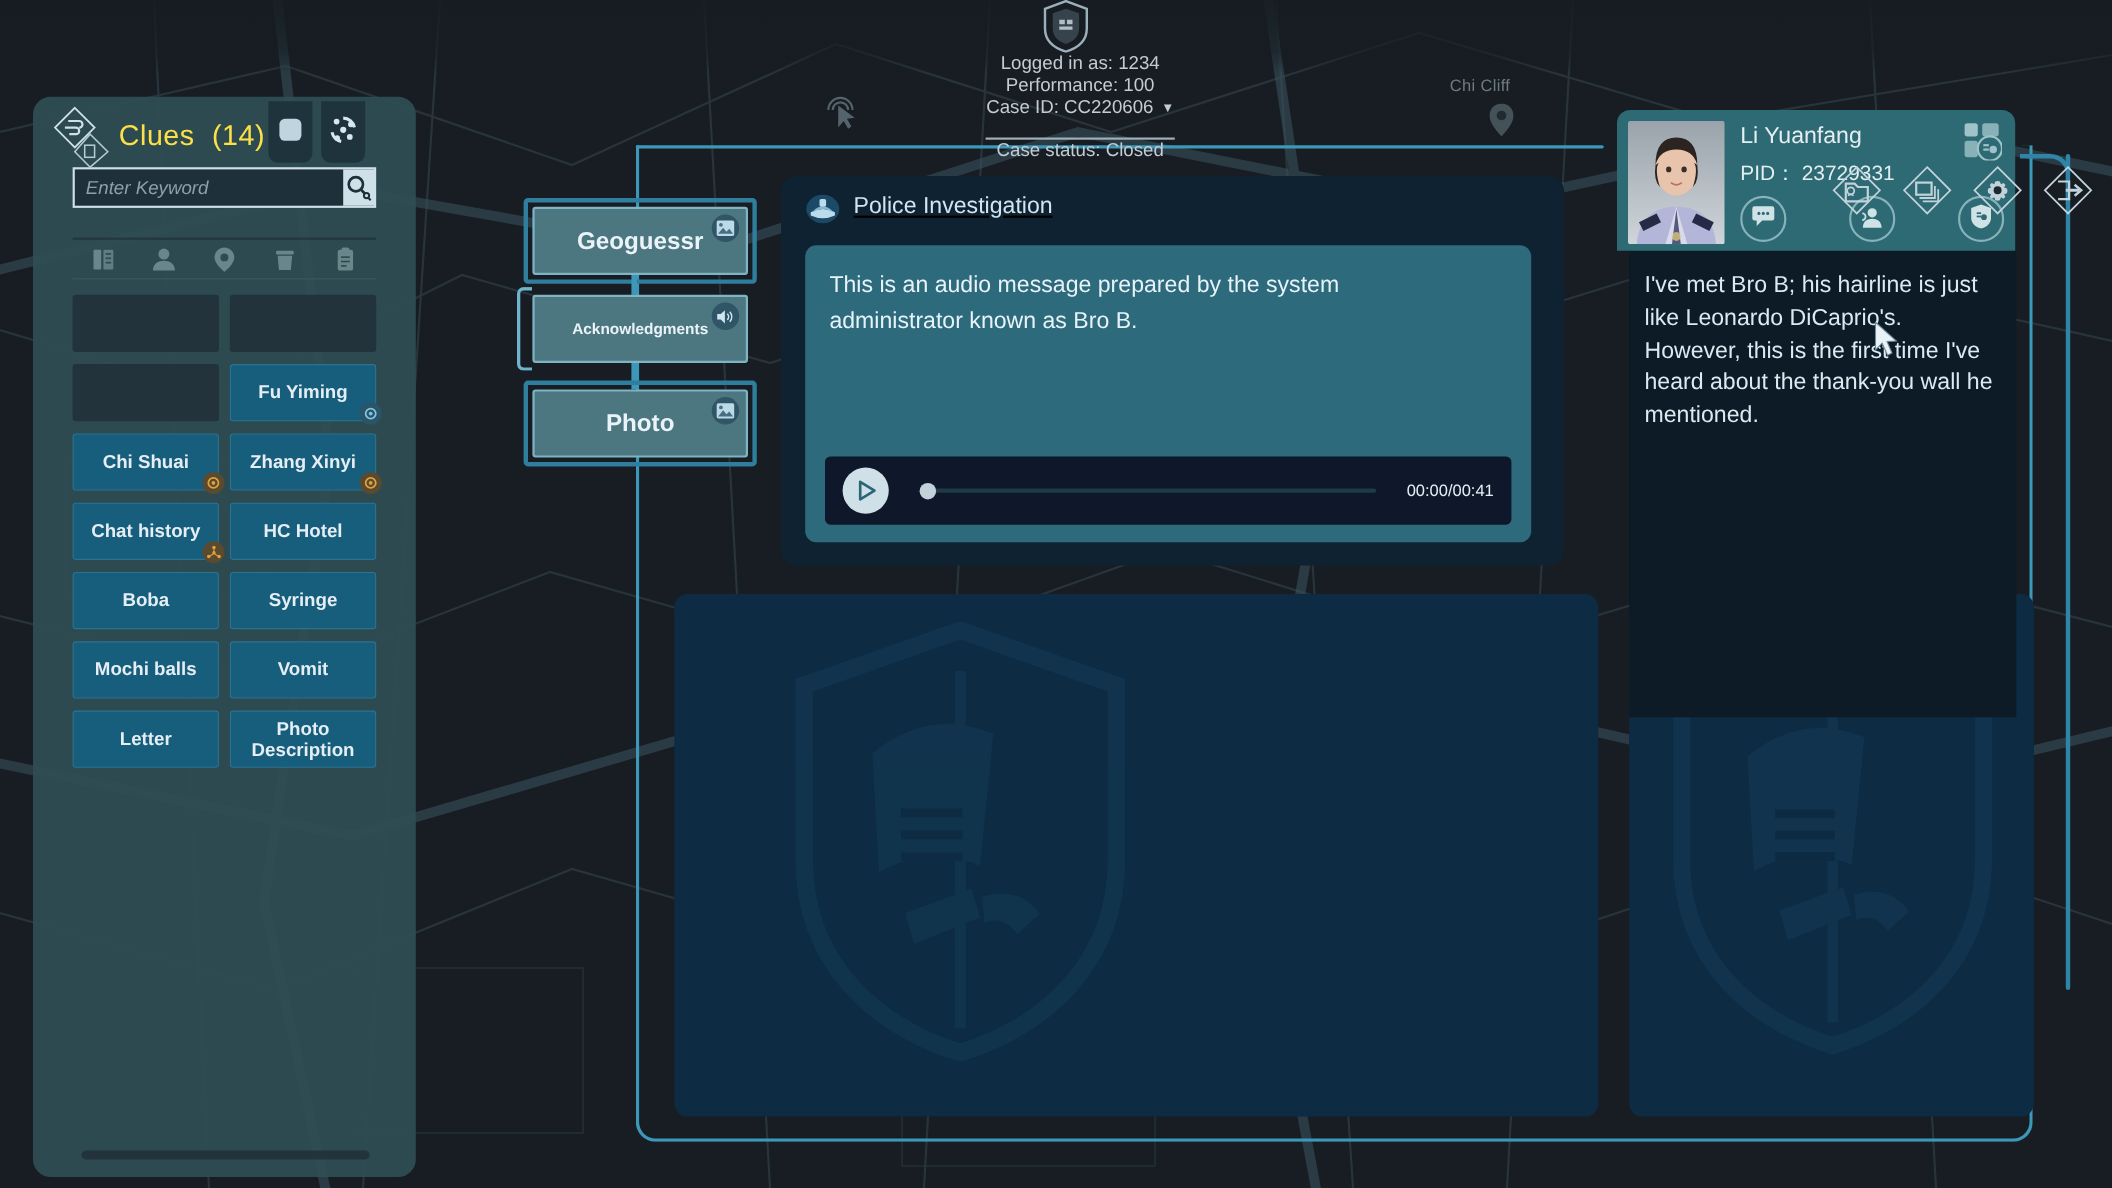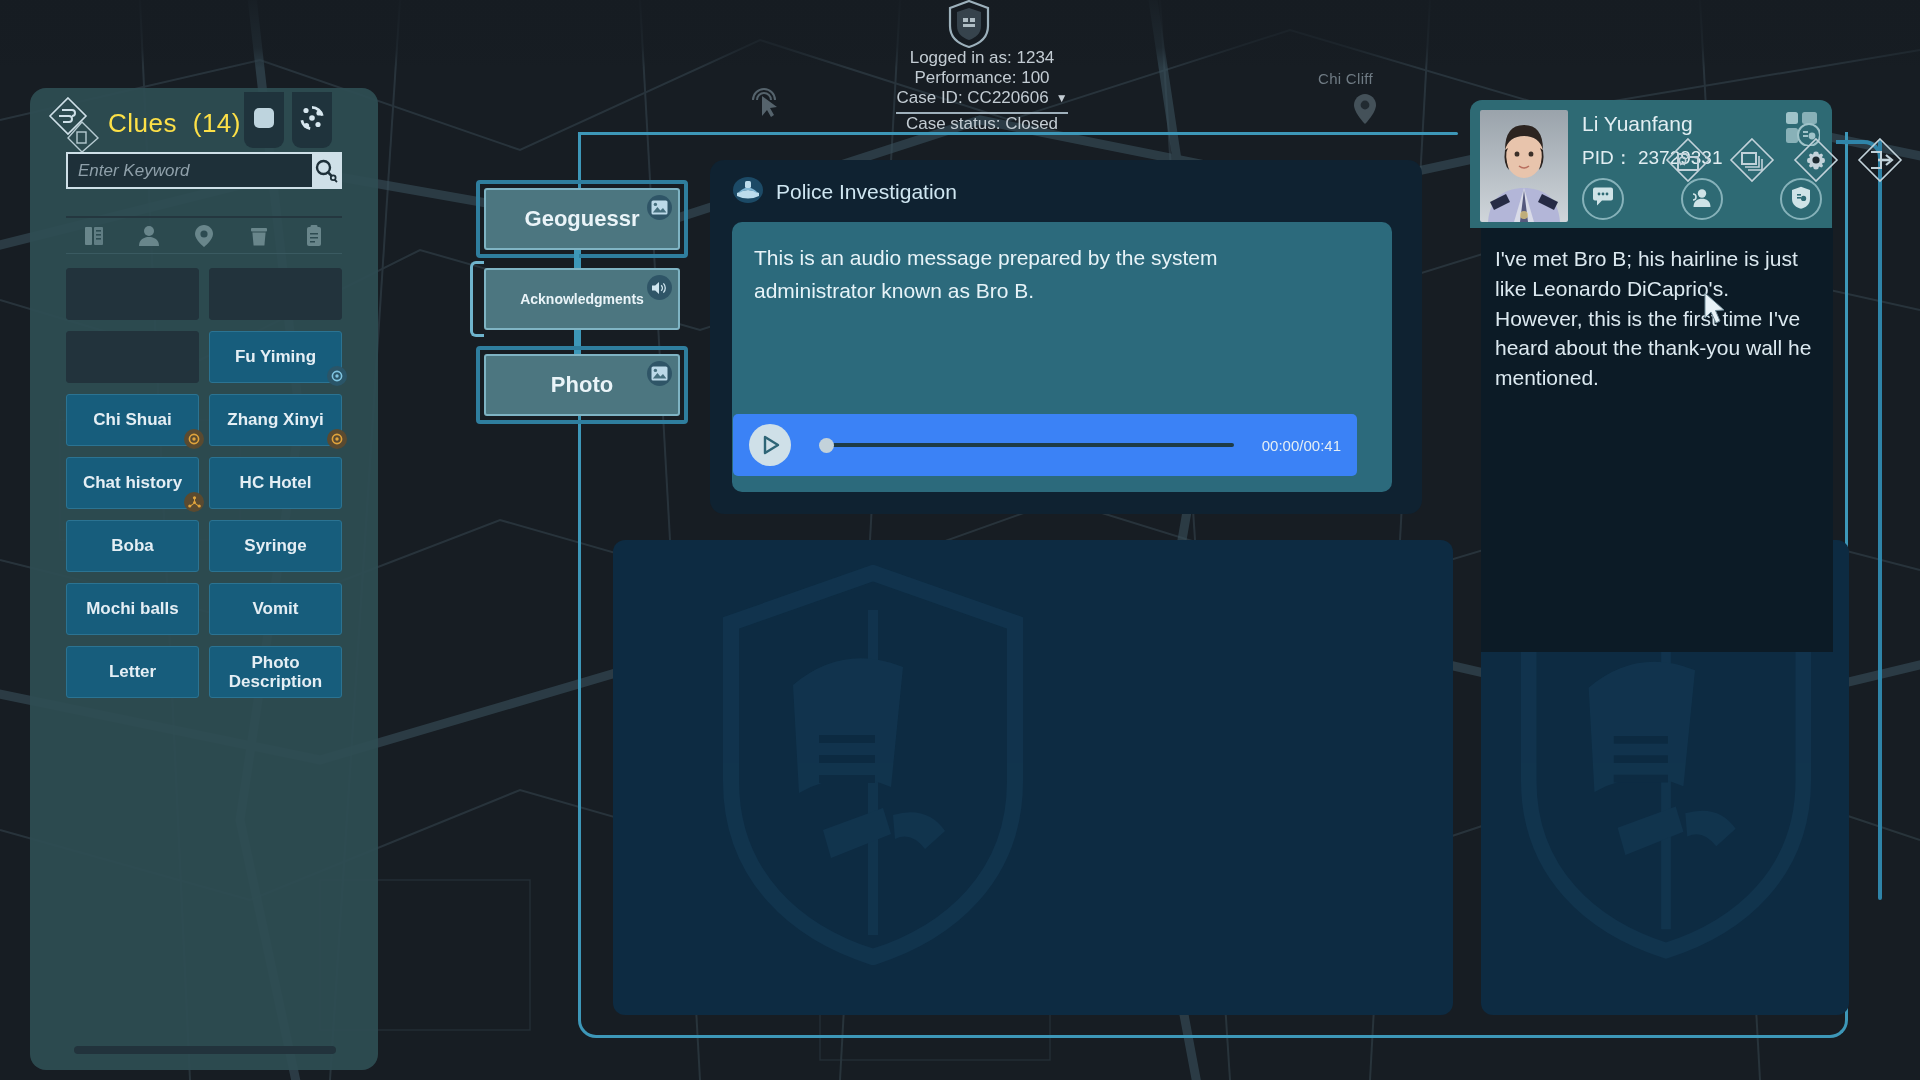--- a/index.html
+++ b/index.html
@@ -38,21 +38,21 @@
     flex-direction: column;
   }
   #brand-logo { margin-left: 18px; width: 42px; height: 48px; flex: none; }
   .tb-item {
     color: #c3ccd3; font-size: 17px;
     margin-left: 44px; white-space: nowrap;
     display: flex; align-items: center; gap: 7px;
   }
   #tb-caseid {
     border-bottom: 2px solid #9fb0bb;
-    padding-bottom: 4px;
+    padding-bottom: 17px;
   }
   .caret { font-size: 12px; color: #c3ccd3; }
   #tb-right {
     margin-left: auto; margin-right: 14px;
     display: flex; align-items: center; gap: 12px;
   }
   .diamond-btn {
     width: 52px; height: 52px;
     display: flex; align-items: center; justify-content: center;
     cursor: pointer;
@@ -208,38 +208,38 @@
 
   
   #police-panel {
     position: absolute; left: 710px; top: 160px;
     width: 712px; height: 354px;
     background: #0f2231;
     border-radius: 14px;
     z-index: 21;
     padding: 16px 22px;
   }
-  #police-hdr { display: flex; align-items: center; gap: 12px; }
+  #police-hdr { display: flex; gap: 12px; text-decoration: underline; }
   #police-title { color: #cfe6f1; font-size: 21px; }
   #police-body {
     margin-top: 14px;
     width: 660px; height: 270px;
     background: #2c6a7c;
     border-radius: 10px;
     padding: 20px 22px;
     position: relative;
   }
   #police-text {
     color: #e7f3f8; font-size: 21px; line-height: 1.55;
     max-width: 560px;
   }
   #audio-player {
-    position: absolute; left: 1px; bottom: 16px;
+    position: absolute; left: 18px; bottom: 16px;
     width: 624px; height: 62px;
-    background: #3b82f6;
+    background: #0f172a;
     border-radius: 5px;
     display: flex; align-items: center;
     padding: 0 16px; gap: 28px;
   }
   #play-btn {
     width: 42px; height: 42px; border-radius: 50%;
     background: #cfe0e8;
     display: flex; align-items: center; justify-content: center;
     cursor: pointer; flex: none;
   }

